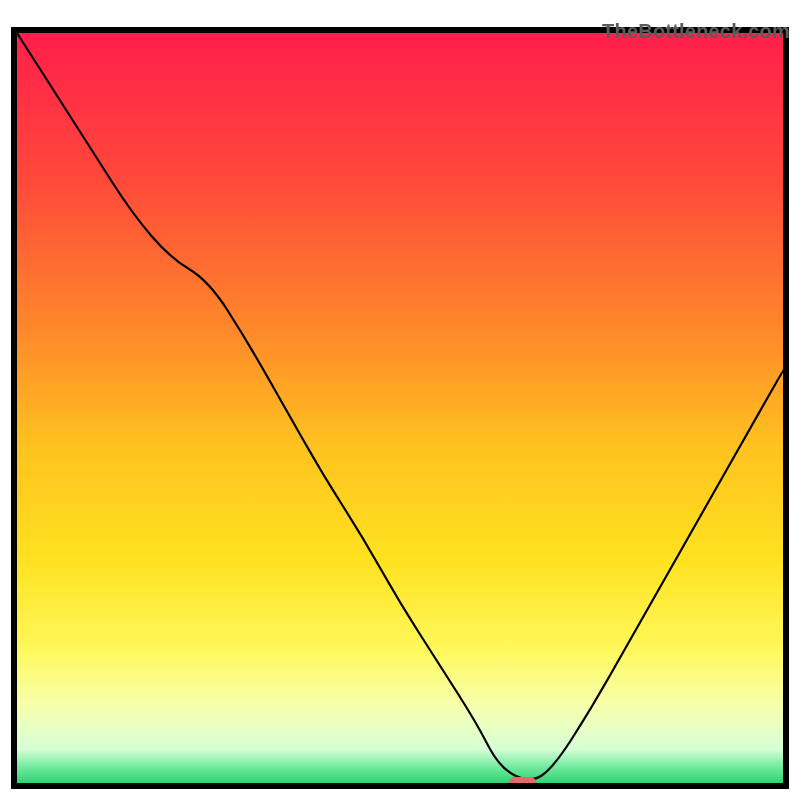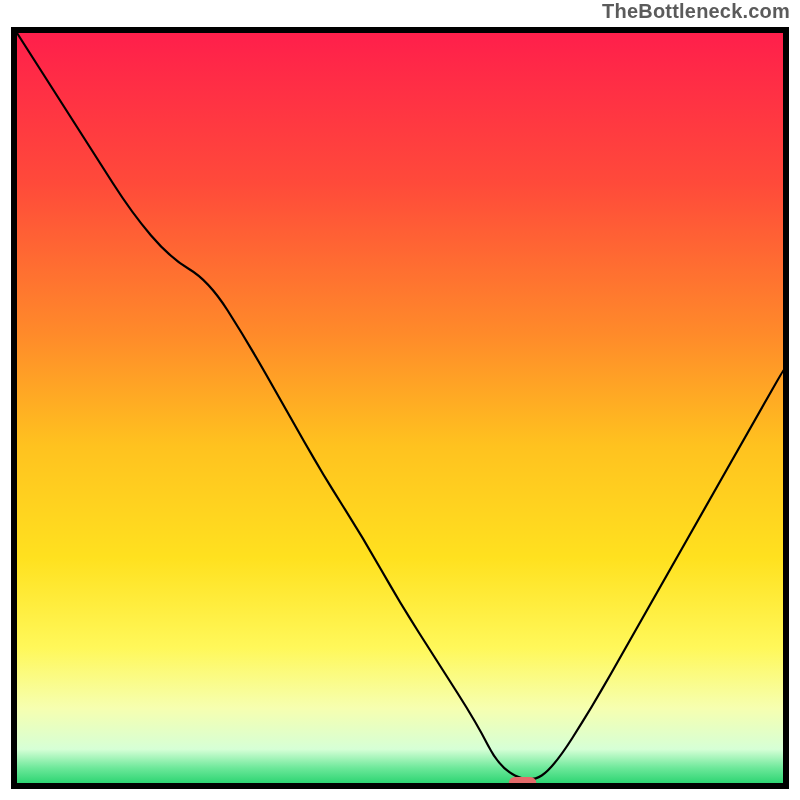--- a/index.html
+++ b/index.html
@@ -11,21 +11,21 @@
     font-family: Arial, Helvetica, sans-serif;
     background: #ffffff;
   }
   .chart-wrap {
     position: relative;
     width: 800px;
     height: 800px;
   }
   .watermark {
     position: absolute;
-    top: 0;
+    top: 20px;
     right: 10px;
     font-size: 20px;
     font-weight: 600;
     color: #5b5b5b;
     letter-spacing: 0.2px;
   }
   svg.chart {
     display: block;
     width: 800px;
     height: 800px;

